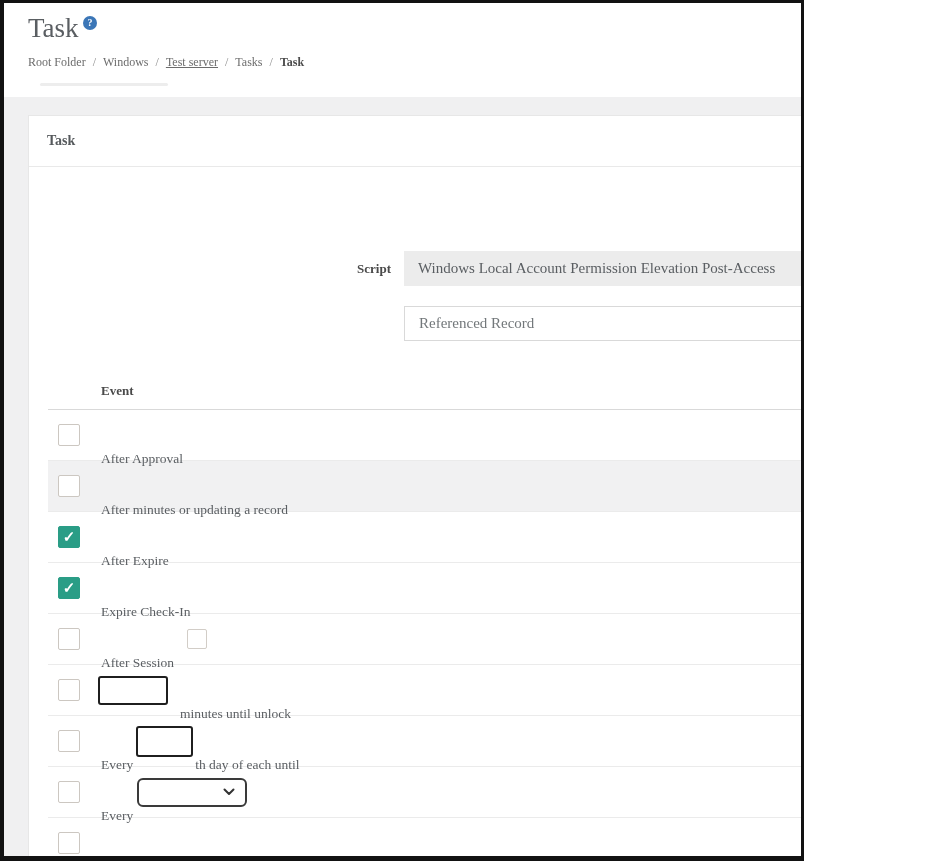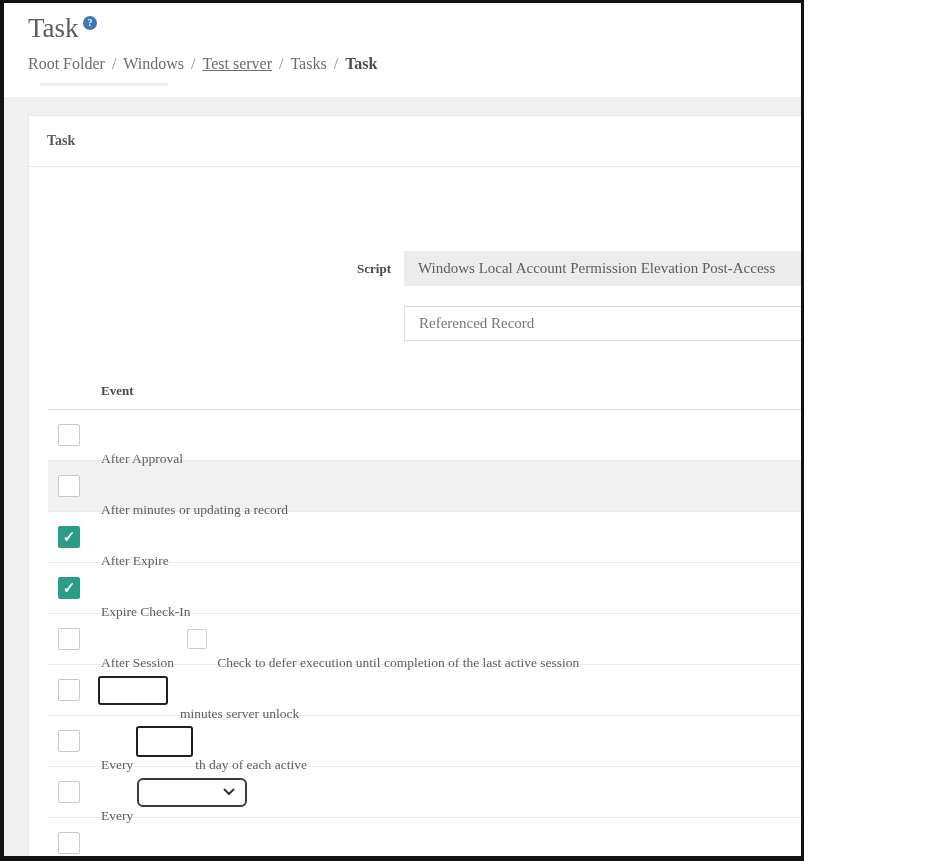--- a/index.html
+++ b/index.html
@@ -9,21 +9,21 @@
     background:#fff;font-family:Liberation Serif, serif;
   }
   
   .page-header{position:absolute;top:0;left:0;right:0;height:94px;background:#fff;}
   .page-title{position:absolute;left:24px;top:10px;font-size:27px;font-weight:400;color:#5a5e62;}
   .help-badge{
     position:absolute;left:79px;top:13px;width:14px;height:14px;border-radius:50%;
     background:#3b76b7;color:#fff;font-size:10px;font-weight:700;text-align:center;line-height:14px;
     cursor:pointer;
   }
-  .breadcrumb{position:absolute;left:24px;top:52px;font-size:16px;color:#6c6c6c;white-space:nowrap;}
+  .breadcrumb{position:absolute;left:24px;top:52px;font-size:12px;color:#6c6c6c;white-space:nowrap;}
   .breadcrumb .sep{margin:0 7px;color:#8a8a8a;}
   .crumb{color:#6c6c6c;cursor:pointer;}
   .crumb-underline{text-decoration:underline;}
   .crumb-current{font-weight:700;color:#4c4c4c;}
   .faint-divider{position:absolute;left:36px;top:80px;width:128px;height:3px;background:#ededed;border-radius:2px;}
   
   .page-body{position:absolute;top:94px;left:0;right:0;bottom:-20px;background:#f0f0f1;}
   .panel{position:absolute;left:24px;top:18px;right:-24px;bottom:0;background:#fff;border:1px solid #e7e7e7;}
   .panel-header{
     height:51px;box-sizing:border-box;border-bottom:1px solid #e9e9e9;
@@ -125,34 +125,33 @@
               <span class="checkbox checked">
                   <span class="check">✓</span>
                 </span>
               <span class="row-label">Expire Check-In</span>
             </div>
 
             <div class="event-row">
               <span class="checkbox"></span>
               <span class="row-label">After Session</span>
               <span class="sub-checkbox"></span>
-              <span class="row-label">Check to defer execution until completion of the last active session</span>
             </div>
 
             <div class="event-row">
               <span class="checkbox"></span>
               <input class="num-input" type="text" value="" style="">
-              <span class="row-label">minutes server unlock</span>
+              <span class="row-label">minutes until unlock</span>
             </div>
 
             <div class="event-row">
               <span class="checkbox"></span>
               <span class="row-label">Every</span>
               <input class="num-input small" type="text" value="" style="">
-              <span class="row-label">th day of each active</span>
+              <span class="row-label">th day of each until</span>
             </div>
 
             <div class="event-row">
               <span class="checkbox"></span>
               <span class="row-label">Every</span>
               <span class="freq-select">
                 <svg width="12" height="8" viewBox="0 0 12 8">
                     <polyline points="1.5,1.5 6,6 10.5,1.5" fill="none" stroke="#333" stroke-width="2" stroke-linecap="round" stroke-linejoin="round"></polyline>
                   </svg>
               </span>

